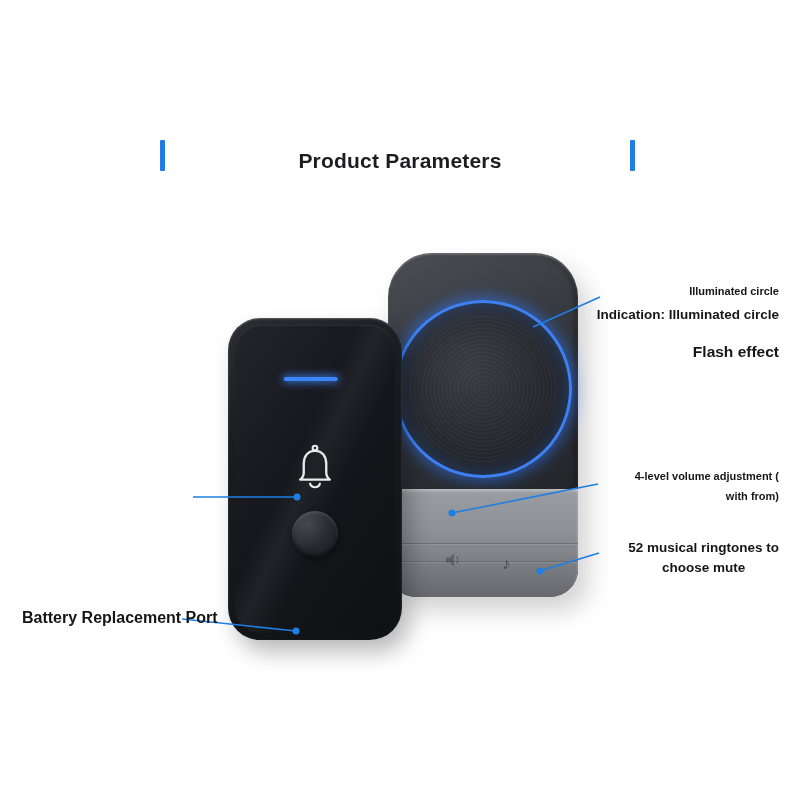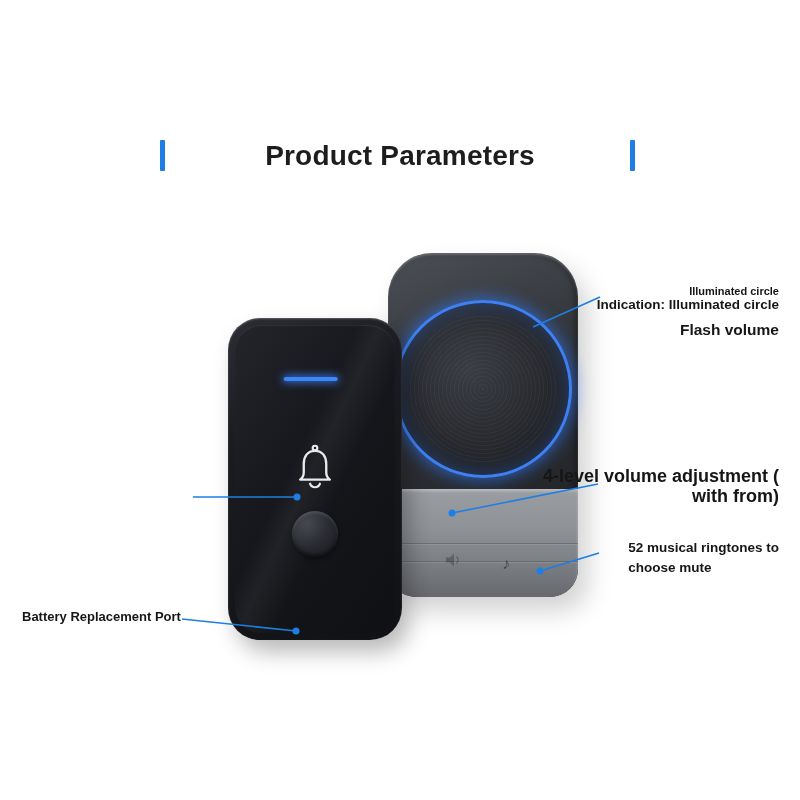--- a/index.html
+++ b/index.html
@@ -1,21 +1,21 @@
 <!DOCTYPE html>
 <html><head>
 <meta charset="utf-8">
 <style>
   html,body { margin:0; padding:0; background:#ffffff; }
   body { width:800px; height:800px; font-family:"Liberation Sans", sans-serif; }
   .stage { position:relative; width:800px; height:800px; background:#ffffff; overflow:hidden; }
 
   
   .title-row { position:absolute; top:140px; left:0; width:100%; height:34px; }
-  .title-row h1 { margin:0; text-align:center; font-size:28px; font-weight:700; color:#1d1d1f; letter-spacing:.2px; }
+  .title-row h1 { margin:9px; text-align:center; font-size:21px; font-weight:700; color:#1d1d1f; letter-spacing:.2px; }
   .accent-bar { position:absolute; top:0; width:5px; height:31px; background:#1d7fe3; border-radius:1px; }
   .accent-bar.left { left:160px; }
   .accent-bar.right { left:630px; }
 
   
   .receiver { position:absolute; left:388px; top:253px; width:190px; height:344px; z-index:1;
     border-radius:44px 44px 28px 28px;
     background:linear-gradient(155deg,#4b4e54 0%,#35383d 35%,#232529 75%,#1c1e21 100%);
     box-shadow: inset 0 2px 2px rgba(255,255,255,.22), inset -3px 0 6px rgba(0,0,0,.35), 10px 14px 26px rgba(0,0,0,.18); }
   .speaker { position:absolute; left:6px; top:47px; width:172px; height:172px; border-radius:50%;
@@ -51,27 +51,27 @@
     background:radial-gradient(circle at 35% 28%, #41444c 0%, #26282e 55%, #1a1c20 100%);
     box-shadow: inset 0 2px 3px rgba(255,255,255,.15), inset 0 -2px 4px rgba(0,0,0,.6), 0 2px 5px rgba(0,0,0,.45); }
 
   
   .connectors { position:absolute; inset:0; z-index:3; pointer-events:none; }
   .connectors line { stroke-width:1.6; }
 
   
   .ann { position:absolute; z-index:4; color:#161616; font-weight:700; }
   .ann-illuminated { right:21px; top:285px; text-align:right; }
-  .ann-illuminated .ai-1 { display:block; font-size:11px; margin-bottom:0; }
-  .ann-illuminated .ai-2 { display:block; font-size:13.5px; margin-bottom:9px; }
+  .ann-illuminated .ai-1 { display:block; font-size:11px; margin-bottom:10px; }
+  .ann-illuminated .ai-2 { display:block; font-size:13.5px; margin-bottom:21px; }
   .ann-illuminated .ai-3 { display:block; font-size:15.5px; }
   .ann-transmitter { left:22px; top:487px; font-size:15.5px; }
-  .ann-volume { right:21px; top:466px; text-align:right; font-size:18px; line-height:20px;margin-left:40px; }
-  .ann-ringtones { right:21px; top:538px; text-align:left; font-size:13.5px; line-height:20px; }
-  .ann-battery { left:22px; top:609px; font-size:13px; }
+  .ann-volume { right:21px; top:466px; text-align:right; font-size:11px; line-height:20px;margin-left:40px; }
+  .ann-ringtones { right:21px; top:538px; text-align:center; font-size:13.5px; line-height:20px; }
+  .ann-battery { left:22px; top:609px; font-size:16px; }
   .ann span { display:block; }
 </style>
 </head>
 <body>
 
 <div class="stage">
 
   <div class="title-row">
     <span class="accent-bar left"></span>
     <h1>Product Parameters</h1>
@@ -113,21 +113,21 @@
     <circle cx="452" cy="513" r="3.5" fill="#1d7fe3"></circle>
     <line x1="599" y1="553" x2="540" y2="571" stroke="#1d7fe3"></line>
     <circle cx="540" cy="571" r="3.5" fill="#1d7fe3"></circle>
     <line x1="182" y1="619" x2="296" y2="631" stroke="#1d7fe3"></line>
     <circle cx="296" cy="631" r="3.5" fill="#1d7fe3"></circle>
   </svg>
 
   <div class="ann ann-illuminated">
     <span class="ai-1">Illuminated circle</span>
     <span class="ai-2">Indication: Illuminated circle</span>
-    <span class="ai-3">Flash volume</span>
+    <span class="ai-3">Flash effect</span>
   </div>
 
 
   <div class="ann ann-volume">
     <span>4-level volume adjustment (</span>
     <span>with from)</span>
   </div>
 
   <div class="ann ann-ringtones">
     <span>52 musical ringtones to</span>

